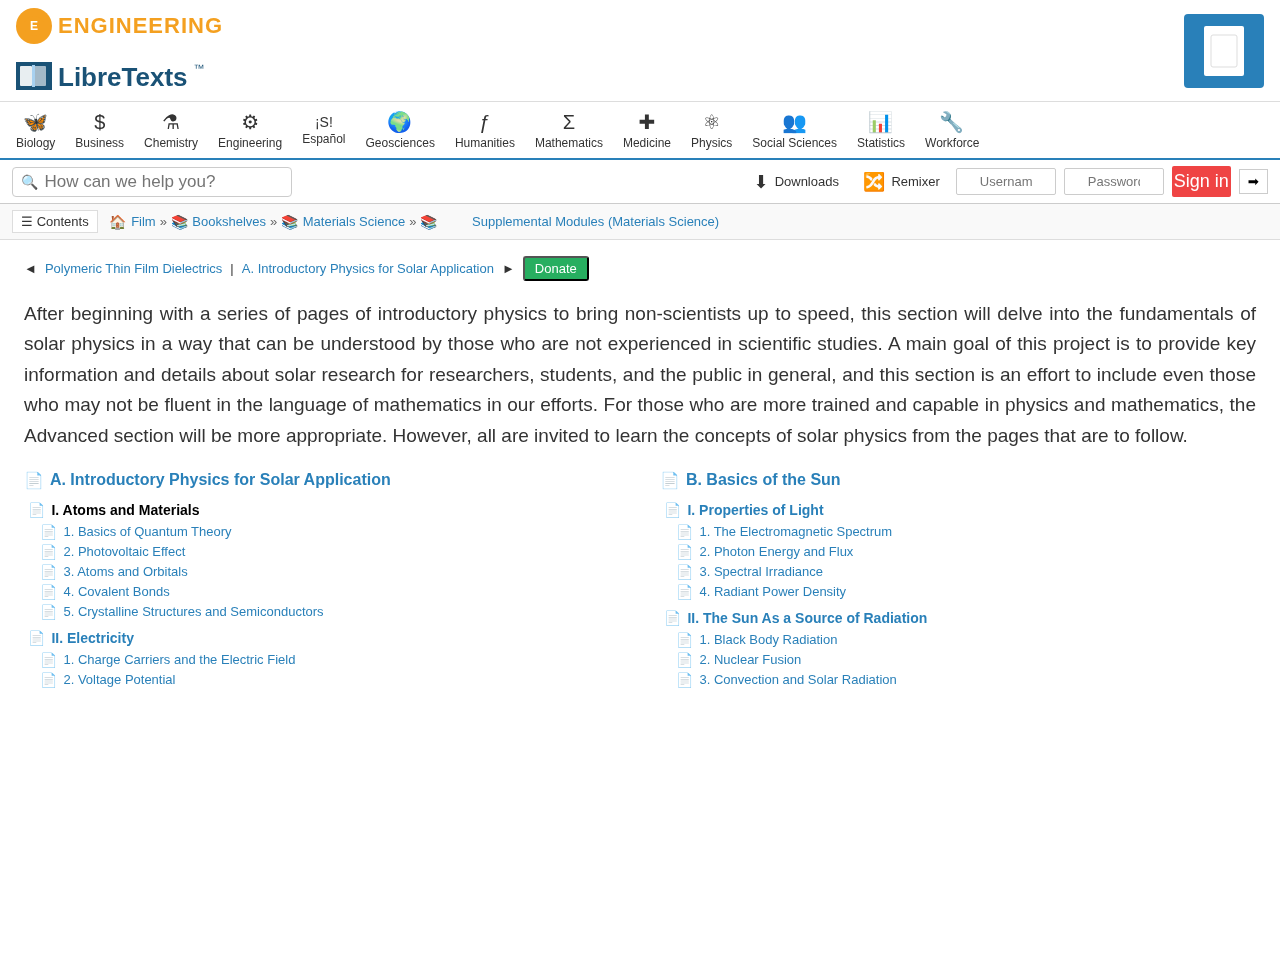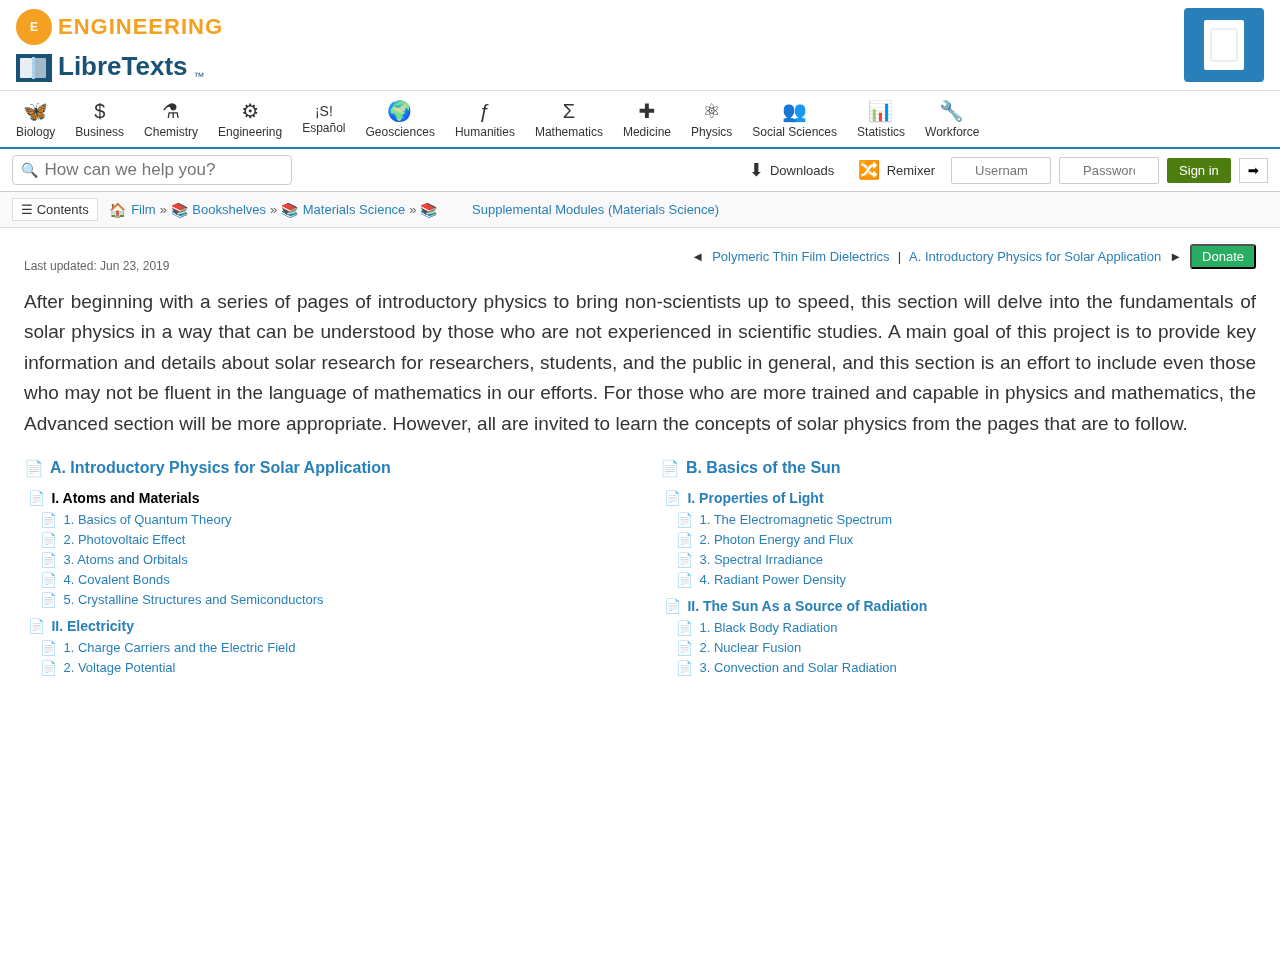--- a/index.html
+++ b/index.html
@@ -3,39 +3,39 @@
   <meta charset="utf-8">
   <style>
     * { box-sizing: border-box; margin: 0; padding: 0; }
     body { font-family: Arial, sans-serif; font-size: 14px; color: #333; background: #fff; }
 
     
     .header { display: flex; align-items: center; justify-content: space-between; padding: 8px 16px; border-bottom: 1px solid #ddd; }
     .logo-area { display: flex; flex-direction: column; }
     .logo-engineering { display: flex; align-items: center; gap: 6px; }
     .logo-icon { width: 36px; height: 36px; background: #f4a020; border-radius: 50%; display: flex; align-items: center; justify-content: center; color: white; font-weight: bold; font-size: 16px; }
-    .logo-libretexts { display: flex; align-items: flex-end; gap: 6px; margin-top: 6px; }
+    .logo-libretexts { display: flex; align-items: flex-start; gap: 6px; margin-top: 18px; }
     .logo-book-icon { width: 36px; height: 28px; background: #1a5276; display: flex; align-items: center; justify-content: center; color: white; font-size: 18px; }
     .header-right { background: #2980b9; color: white; padding: 12px 20px; border-radius: 4px; display: flex; align-items: center; gap: 12px; font-size: 13px; max-width: 520px; }
     .header-right-icon { width: 40px; height: 50px; background: white; border-radius: 2px; display: flex; align-items: center; justify-content: center; }
 
     
     .nav-bar { display: flex; align-items: center; border-bottom: 2px solid #2980b9; padding: 4px 8px; background: #fff; gap: 4px; flex-wrap: wrap; }
     .nav-item { display: flex; flex-direction: column; align-items: center; padding: 4px 8px; cursor: pointer; color: #333; text-decoration: none; font-size: 12px; }
     .nav-icon { font-size: 20px; margin-bottom: 2px; }
 
     
     .toolbar { display: flex; align-items: center; padding: 6px 12px; border-bottom: 1px solid #ccc; gap: 8px; }
     .search-box { display: flex; align-items: center; border: 1px solid #ccc; border-radius: 4px; padding: 4px 8px; gap: 6px; width: 280px; }
     .search-box input { border: none; outline: none; font-size: 17px; color: #888; width: 100%; }
     .toolbar-spacer { flex: 1; }
     .downloads-btn { display: flex; align-items: center; gap: 6px; color: #333; font-size: 13px; cursor: pointer; padding: 4px 8px; }
     .remixer-btn { display: flex; align-items: center; gap: 6px; color: #333; font-size: 13px; cursor: pointer; padding: 4px 8px; }
     .toolbar-input { border: 1px solid #ccc; padding: 5px 23px; font-size: 13px; border-radius: 2px; width: 100px; }
-    .signin-btn { background: #4d7c0f; color: white; border: none; padding: 5px 12px; font-size: 13px; cursor: pointer; border-radius: 2px; }
+    .signin-btn { background: #ef4444; color: white; border: none; padding: 5px 2px; font-size: 18px; cursor: pointer; border-radius: 2px; }
     .icon-btn { border: 1px solid #ccc; padding: 4px 8px; cursor: pointer; background: white; }
 
     
     .breadcrumb { display: flex; align-items: center; padding: 6px 12px; border-bottom: 1px solid #ddd; font-size: 13px; gap: 4px; background: #f9f9f9; }
     .breadcrumb a { color: #2980b9; text-decoration: none; }
     .breadcrumb-sep { color: #666; }
     .contents-btn { display: flex; align-items: center; gap: 4px; color: #333; font-size: 13px; margin-right: 8px; cursor: pointer; border: 1px solid #ddd; padding: 3px 8px; background: white; }
     .bc-icon { color: #c0392b; font-size: 14px; }
 
     
@@ -187,26 +187,20 @@
   <span class="bc-icon" style="color:#c0392b;">📚</span>
   <a href="#" style="color:#2980b9; text-decoration:none;">Materials Science</a>
   <span class="breadcrumb-sep">»</span>
   <span class="bc-icon" style="color:#c0392b;">📚</span>
   <a href="#" style="color:#2980b9; text-decoration:none;margin-left:30px;">Supplemental Modules (Materials Science)</a>
 </div>
 
 <div class="page-content">
 
   <div class="meta-row">
-    <div style="flex:1;">
-      <span class="last-updated">
-        <span>Last updated:</span>
-        <span style="font-weight:normal;">Jun 23, 2019</span>
-      </span>
-    </div>
     <div class="nav-links">
       <span>◄</span>
       <a href="#" style="color:#2980b9; text-decoration:none;">Polymeric Thin Film Dielectrics</a>
       <span>|</span>
       <a href="#" style="color:#2980b9; text-decoration:none;">A. Introductory Physics for Solar Application</a>
       <span>►</span>
       <button class="donate-btn">Donate</button>
     </div>
   </div>
 

